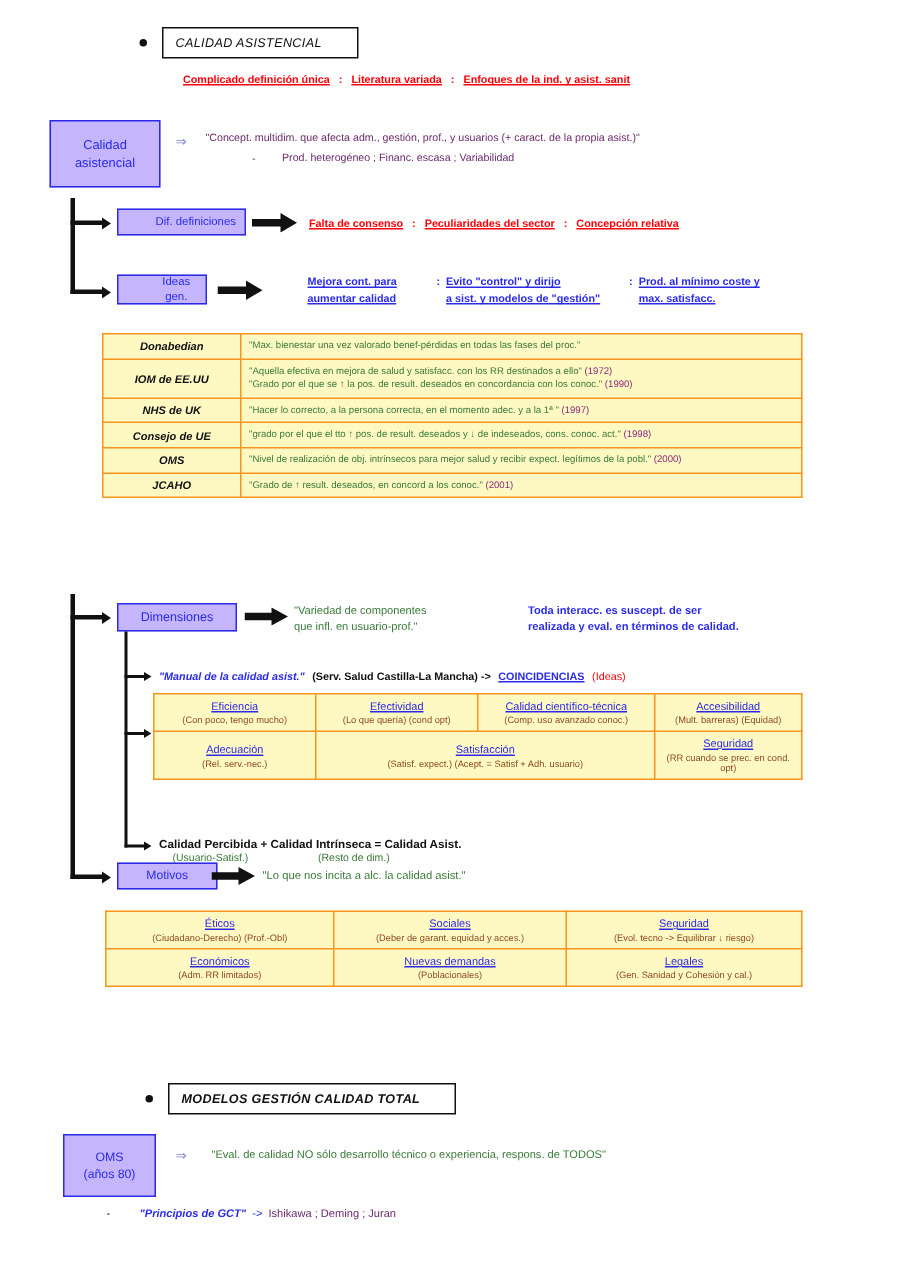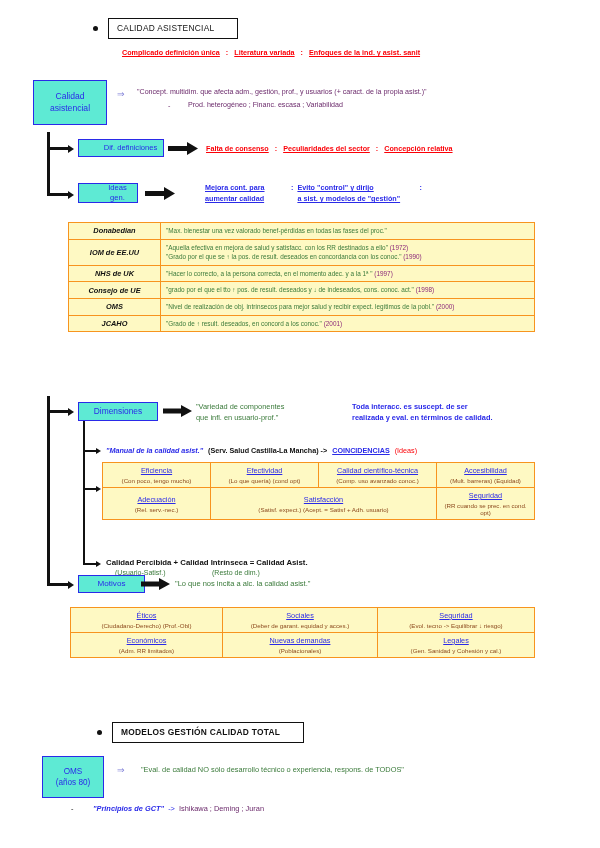--- a/index.html
+++ b/index.html
@@ -35,27 +35,28 @@
     background: #111;
   }
   .hdr-box {
     border: 1.6px solid #111;
     padding: 4px 23px 5px 8px;
     font-size: 8.4px;
     letter-spacing: .25px;
     color: #111;
     background: #fff;
     white-space: nowrap;
+    font-style: italic;
   }
 
   
   .blue-box {
     border: 1.6px solid #2a2ae8;
     color: #2a2ae8;
-    background: #5eead4;
+    background: #c4b5fd;
     box-sizing: border-box;
     display: flex;
     flex-direction: column;
     align-items: center;
     justify-content: center;
     line-height: 1.35;
     font-size: 8.6px;
     text-align: center;
     padding: 2px 5px;
   }
@@ -178,20 +179,24 @@
     <div style="width:82px;margin-left:24px;">
       <div class="blue ul bold">Mejora cont. para</div>
       <div class="blue ul bold">aumentar calidad</div>
     </div>
     <div class="blue bold" style="padding:0 4px;">:</div>
     <div style="width:118px;">
       <div class="blue ul bold">Evito "control" y dirijo</div>
       <div class="blue ul bold">a sist. y modelos de "gestión"</div>
     </div>
     <div class="blue bold" style="padding:0 4px;">:</div>
+    <div style="width:110px;">
+      <div class="blue ul bold">Prod. al mínimo coste y</div>
+      <div class="blue ul bold">max. satisfacc.</div>
+    </div>
   </div>
 </div>
 
 <table class="otable abs" style="left:68px; top:222px; width:466px;">
   <colgroup>
       <col style="width:92px">
       <col style="width:374px">
     </colgroup>
   <tbody>
     <tr>

